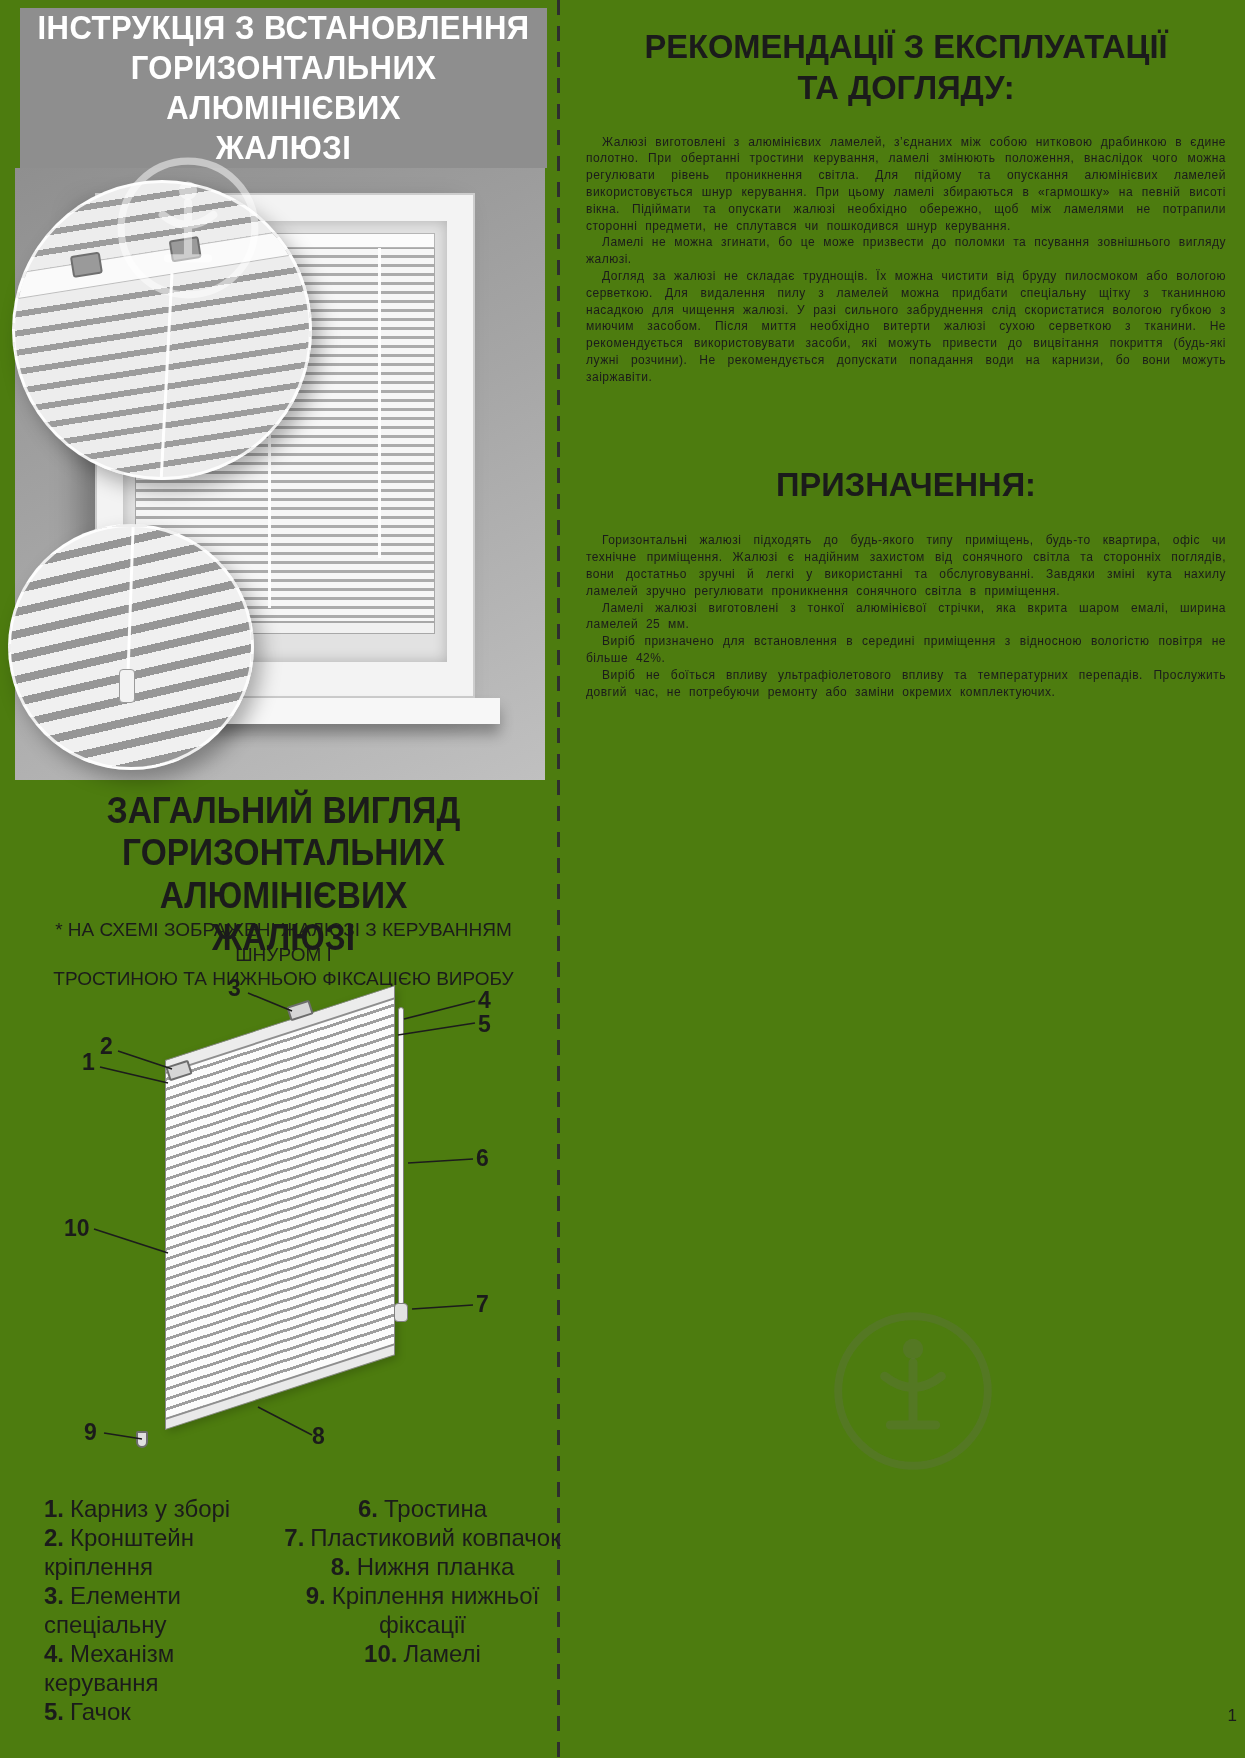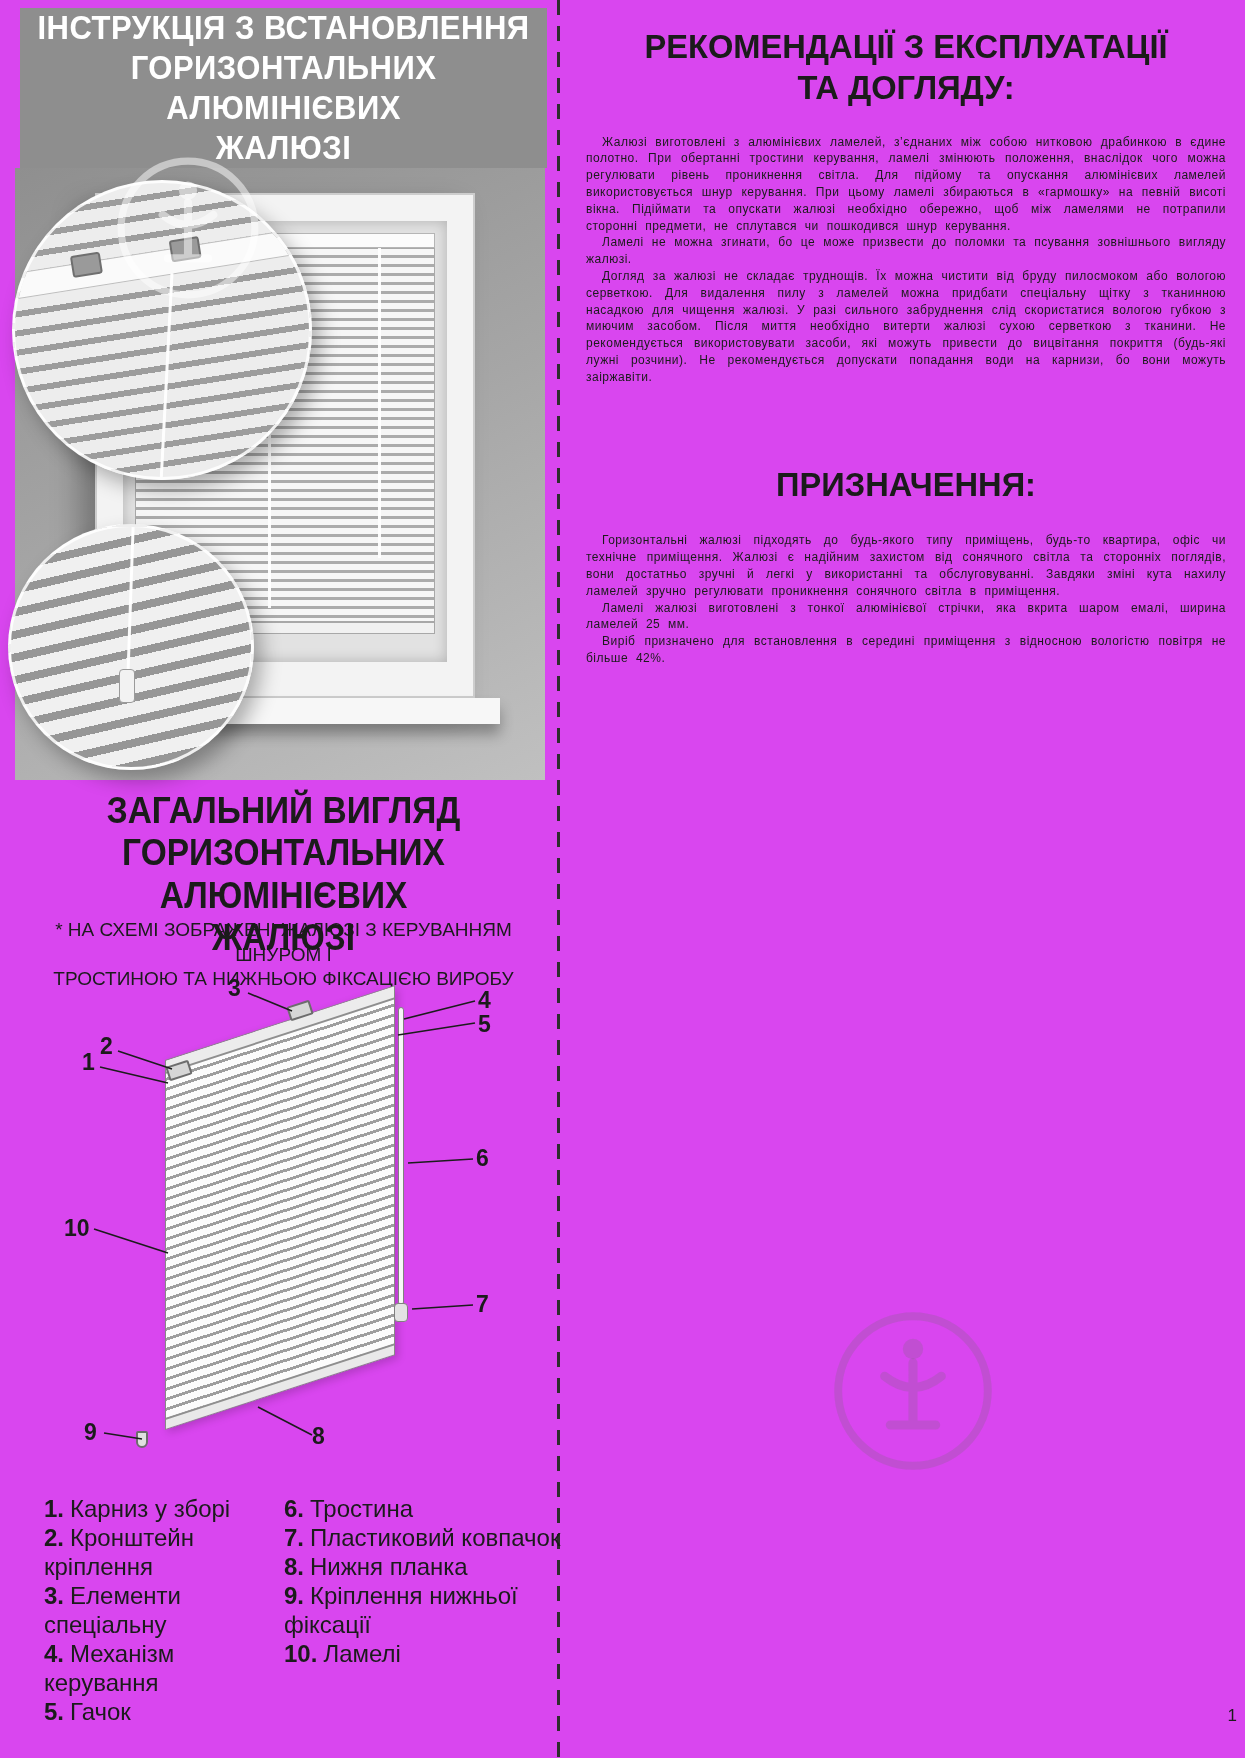--- a/index.html
+++ b/index.html
@@ -1,17 +1,17 @@
 <!DOCTYPE html>
 <html><head>
 <meta charset="utf-8">
 <style>
   * { margin:0; padding:0; box-sizing:border-box; }
   body { background:#ffffff; }
-  .page { position:relative; width:1245px; height:1758px; background:#d946ef;
+  .page { position:relative; width:1245px; height:1758px; background:#4d7c0f;
           font-family:"Liberation Sans", sans-serif; color:#1b1b1b; overflow:hidden;padding-left:16px; }
   .abs { position:absolute; }
   .pre { white-space:pre-line; }
 
   
   .divider { left:557px; top:0; width:3px; height:1758px;
              background:repeating-linear-gradient(180deg,#2e2e2e 0 15px,transparent 15px 26px); }
 
   
   .gray-header { left:20px; top:8px; width:527px; height:160px; background:#8e8e8e;
@@ -92,21 +92,21 @@
   .leader-lines { position:absolute; left:0; top:0; width:527px; height:512px; }
   .dnum { position:absolute; font-weight:bold; font-size:23px; }
   .n1 { left:62px; top:74px; }  .n2 { left:80px; top:58px; }  .n3 { left:208px; top:0; }
   .n4 { left:458px; top:12px; } .n5 { left:458px; top:36px; } .n6 { left:456px; top:170px; }
   .n7 { left:456px; top:316px; } .n8 { left:292px; top:448px; } .n9 { left:64px; top:444px; }
   .n10 { left:44px; top:240px; }
 
   
   .legend { left:44px; top:1494px; width:517px; display:flex; font-size:24px; }
   .legend-col { line-height:29px; }
-  .legend-col.one { width:240px; } .legend-col.two { width:277px; }
+  .legend-col.one { width:240px; } .legend-col.two { width:277px;text-align:center; }
   .lnum { margin-right:6px; }
 
   
   .right-col { left:586px; top:26px; width:640px; }
   .sec-title { text-align:center; font-weight:bold; font-size:34px; line-height:1.2;
                transform:scaleX(.96); }
   .care-title { margin-bottom:26px; }
   .purpose-title { margin:78px 0 28px; }
   .right-col p { font-size:12px; line-height:1.4; text-align:justify; letter-spacing:.5px;
                  word-spacing:4px; text-indent:16px; }
@@ -233,17 +233,18 @@
     <h2 class="sec-title care-title pre">РЕКОМЕНДАЦІЇ З ЕКСПЛУАТАЦІЇ
 ТА ДОГЛЯДУ:</h2>
     <p>Жалюзі виготовлені з алюмінієвих ламелей, з’єднаних між собою нитковою драбинкою в єдине полотно. При обертанні тростини керування, ламелі змінюють положення, внаслідок чого можна регулювати рівень проникнення світла. Для підйому та опускання алюмінієвих ламелей використовується шнур керування. При цьому ламелі збираються в «гармошку» на певній висоті вікна. Підіймати та опускати жалюзі необхідно обережно, щоб між ламелями не потрапили сторонні предмети, не сплутався чи пошкодився шнур керування.</p>
     <p>Ламелі не можна згинати, бо це може призвести до поломки та псування зовнішнього вигляду жалюзі.</p>
     <p>Догляд за жалюзі не складає труднощів. Їх можна чистити від бруду пилосмоком або вологою серветкою. Для видалення пилу з ламелей можна придбати спеціальну щітку з тканинною насадкою для чищення жалюзі. У разі сильного забруднення слід скористатися вологою губкою з миючим засобом. Після миття необхідно витерти жалюзі сухою серветкою з тканини. Не рекомендується використовувати засоби, які можуть привести до вицвітання покриття (будь-які лужні розчини). Не рекомендується допускати попадання води на карнизи, бо вони можуть заіржавіти.</p>
 
     <h2 class="sec-title purpose-title">ПРИЗНАЧЕННЯ:</h2>
     <p>Горизонтальні жалюзі підходять до будь-якого типу приміщень, будь-то квартира, офіс чи технічне приміщення. Жалюзі є надійним захистом від сонячного світла та сторонніх поглядів, вони достатньо зручні й легкі у використанні та обслуговуванні. Завдяки зміні кута нахилу ламелей зручно регулювати проникнення сонячного світла в приміщення.</p>
     <p>Ламелі жалюзі виготовлені з тонкої алюмінієвої стрічки, яка вкрита шаром емалі, ширина ламелей 25 мм.</p>
     <p>Виріб призначено для встановлення в середині приміщення з відносною вологістю повітря не більше 42%.</p>
+    <p>Виріб не боїться впливу ультрафіолетового впливу та температурних перепадів. Прослужить довгий час, не потребуючи ремонту або заміни окремих комплектуючих.</p>
   </div>
 
   <div class="abs page-num">1</div>
 
 </div>
 
 </body></html>

